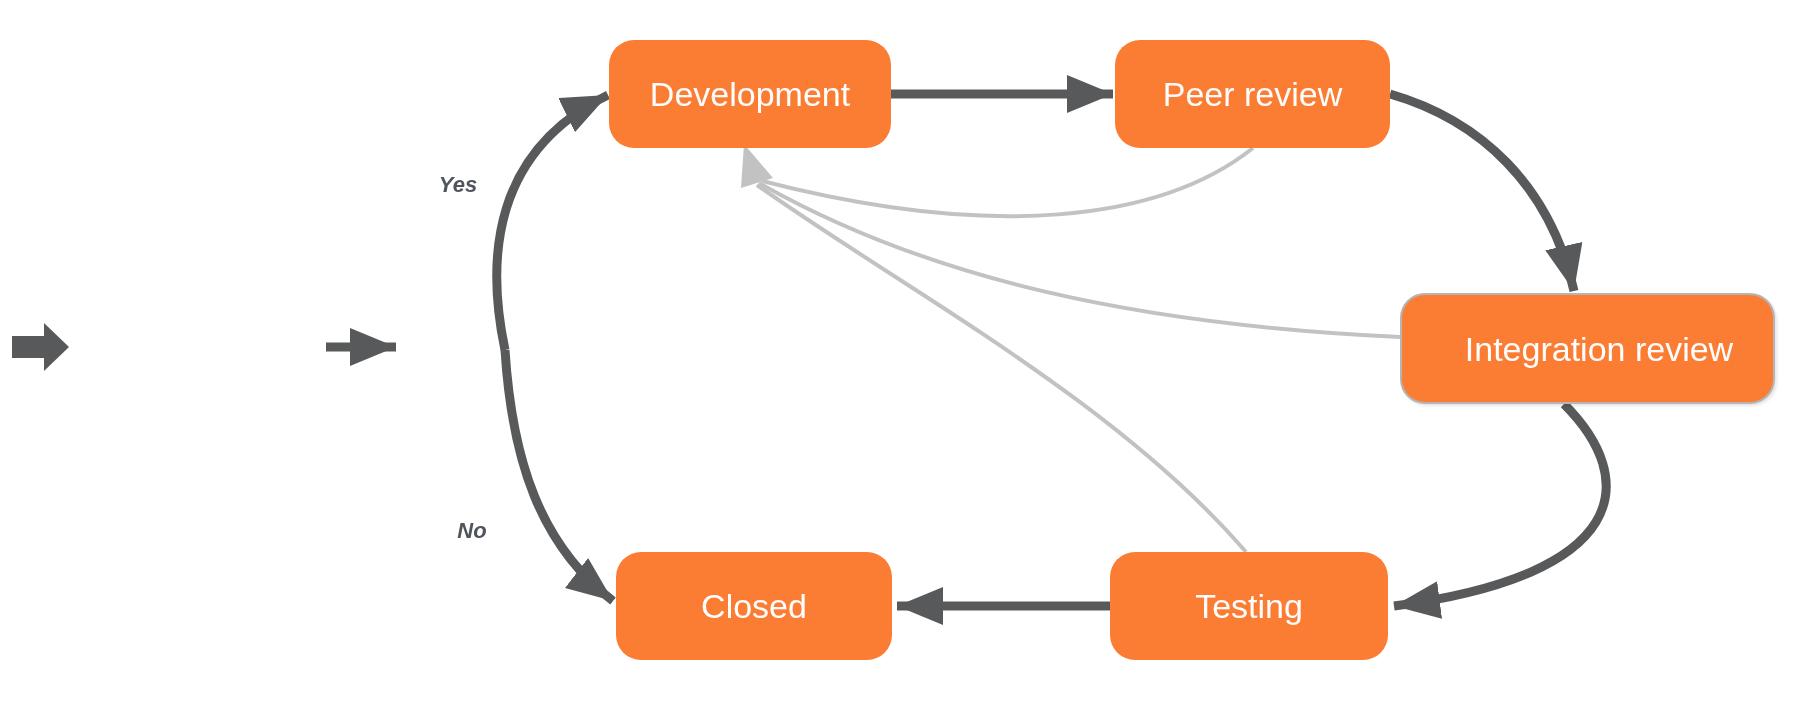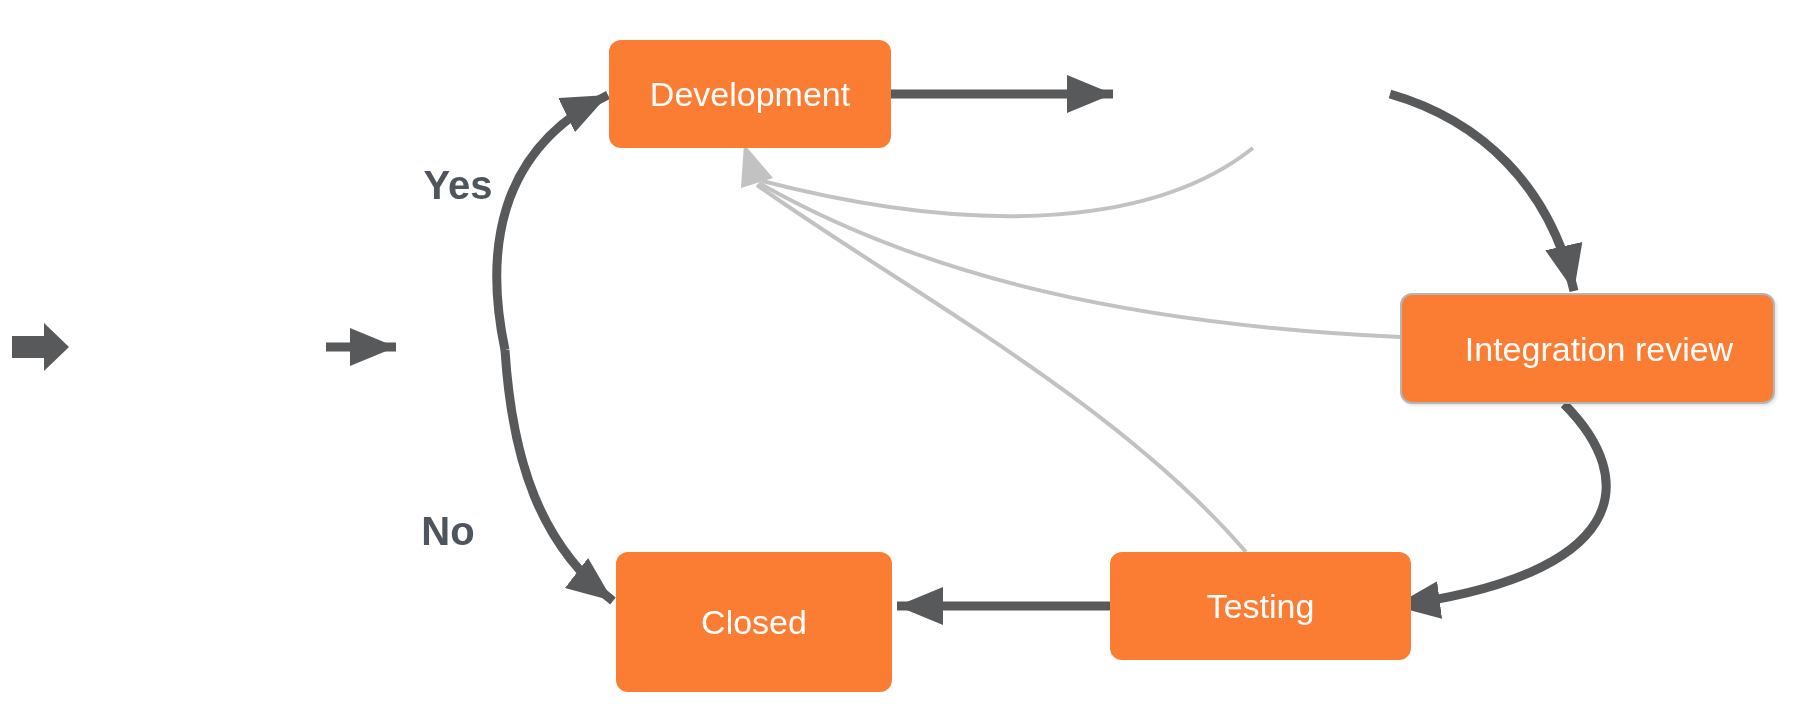--- a/index.html
+++ b/index.html
@@ -22,50 +22,51 @@
   .edges{position:absolute;left:0;top:0;width:1797px;height:712px;}
   .edge-dark{fill:none;stroke:var(--edge-dark);stroke-width:9px;}
   .edge-dark-thick{fill:none;stroke:var(--edge-dark);stroke-width:22px;}
   .edge-light{fill:none;stroke:var(--edge-light);stroke-width:4px;}
   .head-dark{fill:var(--edge-dark);stroke:none;}
   .head-light{fill:var(--edge-light);stroke:none;}
   .m-dark{fill:var(--edge-dark);}
   .node{
     position:absolute;
     background:var(--node-fill);
-    border-radius:12px;
+    border-radius:25px;
     display:flex;align-items:center;justify-content:center;
     color:var(--node-text);
     font-size:34px;
     line-height:1;
     white-space:nowrap;
     box-sizing:border-box;
   }
   .node.bordered{
     border:2px solid var(--integration-border);
     box-shadow:2px 2px 3px rgba(0,0,0,0.10);
     padding-left:23px;
   }
   .edge-label{
     position:absolute;
     transform:translate(-50%,-50%);
-    font-size:40px;
+    font-size:22px;
     font-weight:bold;
     color:var(--label-text);
+    font-style:italic;
   }
   
   .n-open{left:68px;top:294px;width:258px;height:109px;}
   .n-triaging{left:398px;top:295px;width:214px;height:109px;}
   .n-development{left:609px;top:40px;width:282px;height:108px;}
   .n-peer{left:1115px;top:40px;width:275px;height:108px;}
   .n-integration{left:1400px;top:293px;width:375px;height:111px;}
-  .n-testing{left:1110px;top:552px;width:301px;height:108px;}
-  .n-closed{left:616px;top:552px;width:276px;height:140px;}
+  .n-testing{left:1110px;top:552px;width:278px;height:108px;}
+  .n-closed{left:616px;top:552px;width:276px;height:108px;}
   .l-yes{left:458px;top:185px;}
-  .l-no{left:448px;top:531px;}
+  .l-no{left:472px;top:531px;}
 </style>
 </head>
 <body>
 
 <div class="canvas">
 
   <svg class="edges" width="1797" height="712" viewBox="0 0 1797 712" xmlns="http://www.w3.org/2000/svg">
     <defs>
       <marker id="ah-dark" viewBox="0 0 10 10" refX="10" refY="5" markerUnits="userSpaceOnUse" markerWidth="46" markerHeight="38" orient="auto" preserveAspectRatio="none">
         <path class="m-dark" d="M 0 0 L 10 5 L 0 10 Z"></path>
@@ -91,20 +92,23 @@
 
     <path class="edge-light" d="M 1253 148 C 1160 222, 990 240, 762 181"></path>
     <path class="edge-light" d="M 1400 337 C 1140 325, 930 280, 759 183"></path>
     <path class="edge-light" d="M 1246 552 C 1115 400, 905 290, 757 185"></path>
     <polygon class="head-light" points="744,144 773,178 741,188"></polygon>
   </svg>
 
   <div class="node n-development">
     <span>Development</span>
   </div>
+  <div class="node n-peer">
+    <span>Peer review</span>
+  </div>
   <div class="node n-integration bordered">
     <span>Integration review</span>
   </div>
   <div class="node n-testing">
     <span>Testing</span>
   </div>
   <div class="node n-closed">
     <span>Closed</span>
   </div>
 

